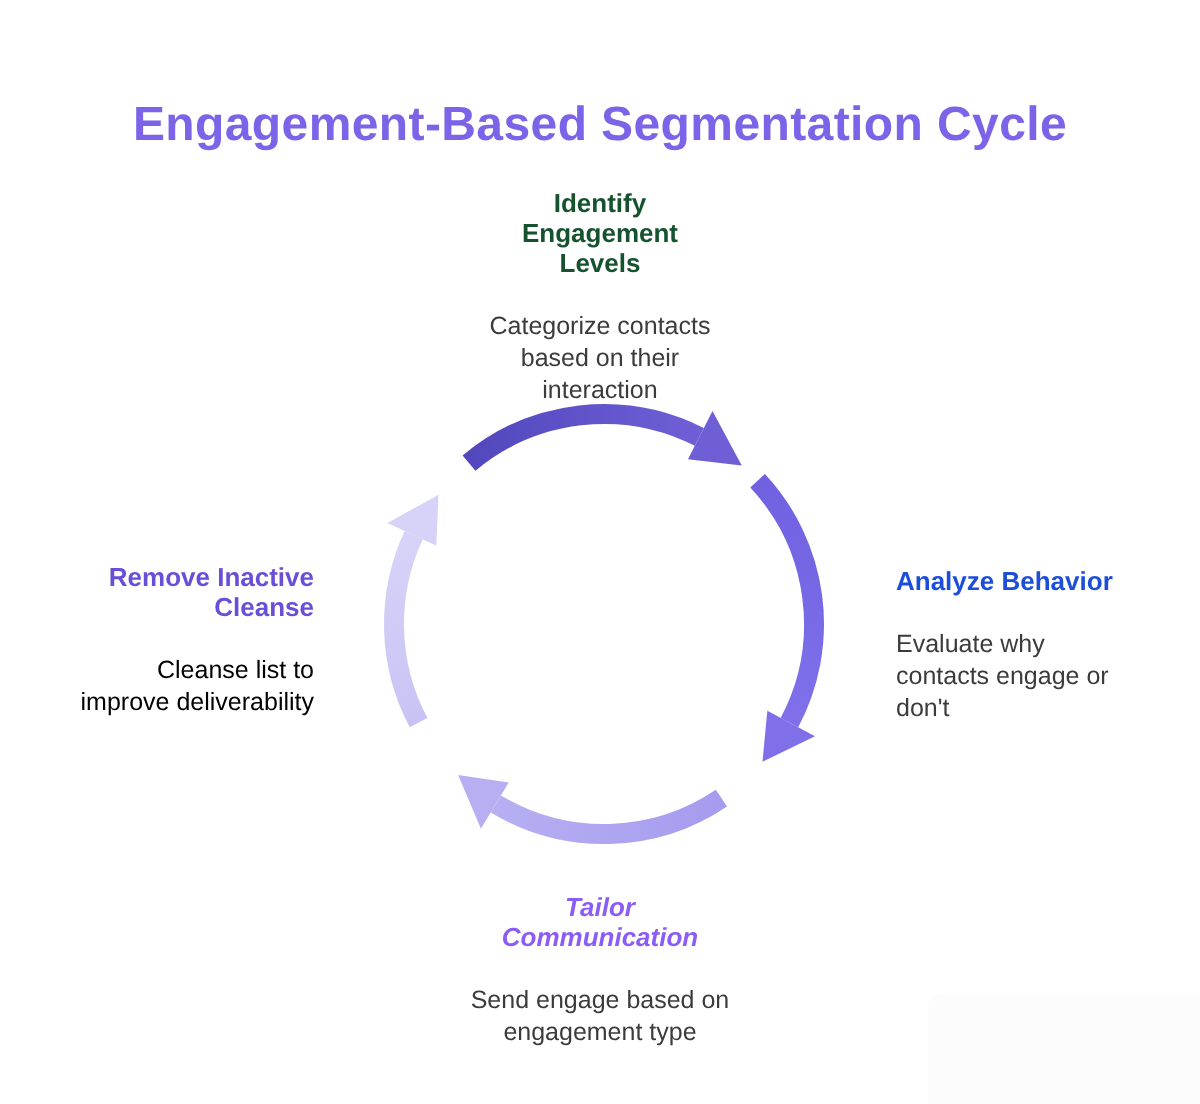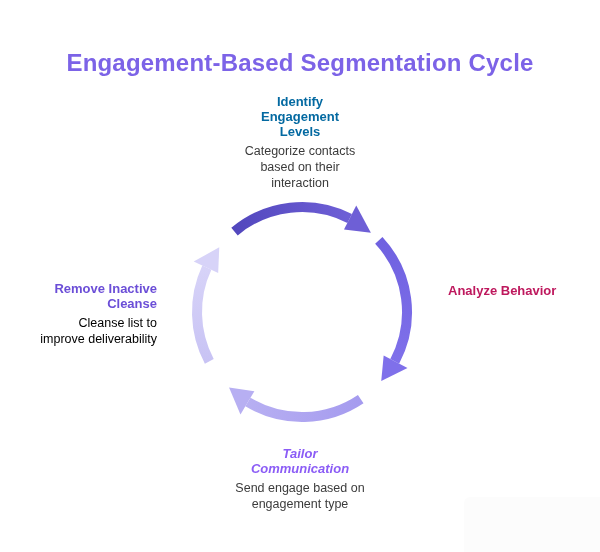--- a/index.html
+++ b/index.html
@@ -25,21 +25,21 @@
   .step {
     position: absolute;
   }
   .step .heading {
     font-size: 13px;
     font-weight: 700;
     line-height: 15px;
     white-space: pre-line;
   }
   .step .desc {
-    margin-top: 4px;
+    margin-top: 16px;
     font-size: 12.5px;
     font-weight: 400;
     line-height: 16px;
     white-space: pre-line;
   }
   .step-top    { top: 94px;  left: 234px; width: 132px; text-align: center; }
   .step-right  { top: 283px; left: 448px; width: 132px; text-align: left; }
   .step-bottom { top: 446px; left: 225px; width: 150px; text-align: center; }
   .step-left   { top: 281px; left: 17px;  width: 140px; text-align: right; }
   svg.cycle {
@@ -85,30 +85,33 @@
       <polygon points="356.2518647188758,205.52472035949003 343.9941212259081,229.58189651257595 370.88619804400327,232.75549407660893" fill="#6e5fd6"></polygon>
       <path d="M 378.7921386700129 240.39017219343765 A 105 105 0 0 1 394.7094972501873 361.2945140925185" fill="none" stroke="url(#grad1)" stroke-width="10"></path>
       <polygon points="407.51223734664177,368.10185175291394 383.6726523394508,355.42611955769485 381.24450592339105,380.8861980440033" fill="#7f70ea"></polygon>
       <path d="M 360.7152548644284 399.0489451182794 A 105 105 0 0 1 247.9210021344443 402.00256657372177" fill="none" stroke="url(#grad2)" stroke-width="10"></path>
       <polygon points="240.45295004824854,414.4314924339024 254.35897807082,391.28797531494536 229.06087110180528,387.53067903555836" fill="#b7aff2"></polygon>
       <path d="M 209.29050274981267 361.2945140925185 A 105 105 0 0 1 206.83768236115176 267.62508251722653" fill="none" stroke="url(#grad3)" stroke-width="10"></path>
       <polygon points="193.69621944912035,261.4971177219864 218.1665296991099,272.9078107889853 219.25887087129422,247.35554509080586" fill="#d7d3f8"></polygon>
     </svg>
 
   <div class="step step-top">
-    <div class="heading" style="color: #0369a1;">Identify
+    <div class="heading" style="color: #14532d;">Identify
 Engagement
 Levels</div>
     <div class="desc" style="color: rgb(59, 59, 59);">Categorize contacts
 based on their
 interaction</div>
   </div>
 
   <div class="step step-right">
-    <div class="heading" style="color: #be185d;">Analyze Behavior</div>
+    <div class="heading" style="color: #1d4ed8;">Analyze Behavior</div>
+    <div class="desc" style="color: rgb(59, 59, 59);">Evaluate why
+contacts engage or
+don't</div>
   </div>
 
   <div class="step step-bottom">
     <div class="heading" style="color: #8b5cf6; font-style: italic;">Tailor
 Communication</div>
     <div class="desc" style="color: rgb(59, 59, 59);">Send engage based on
 engagement type</div>
   </div>
 
   <div class="step step-left">

